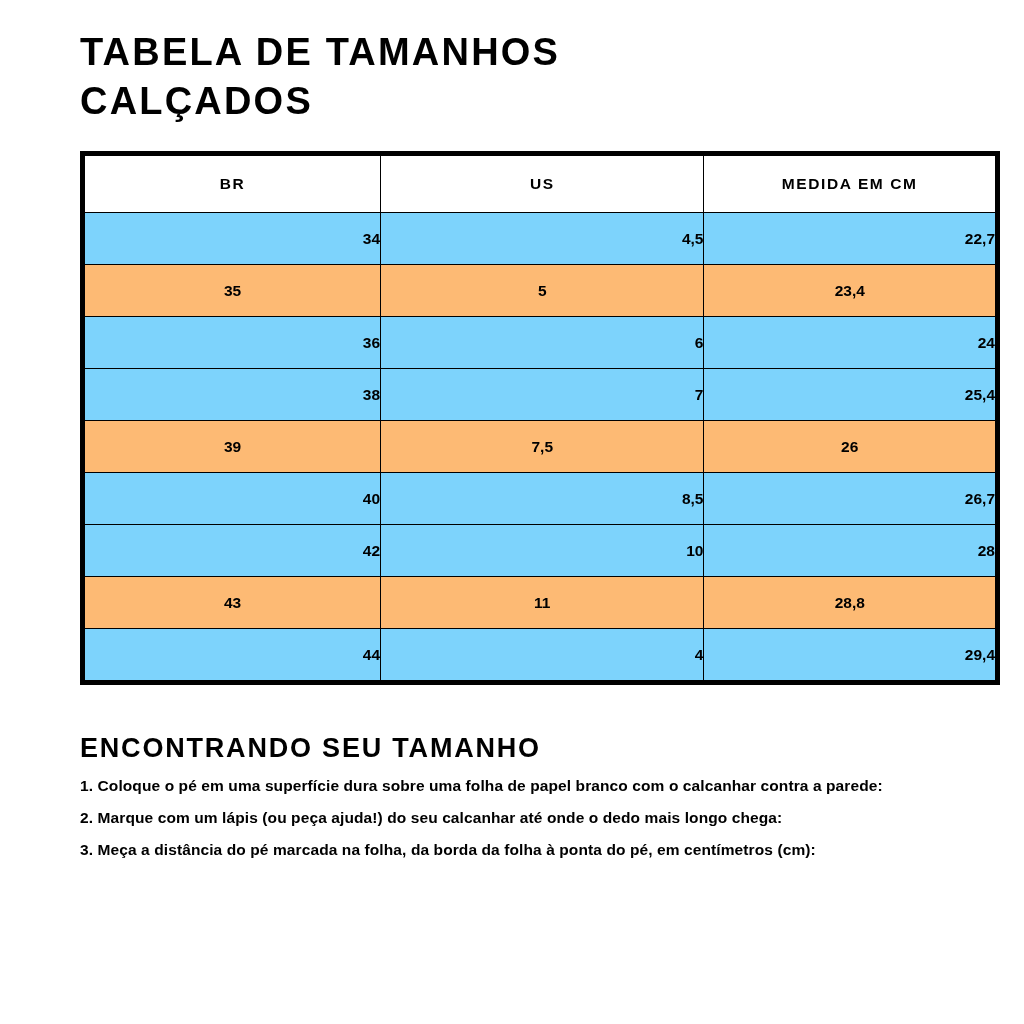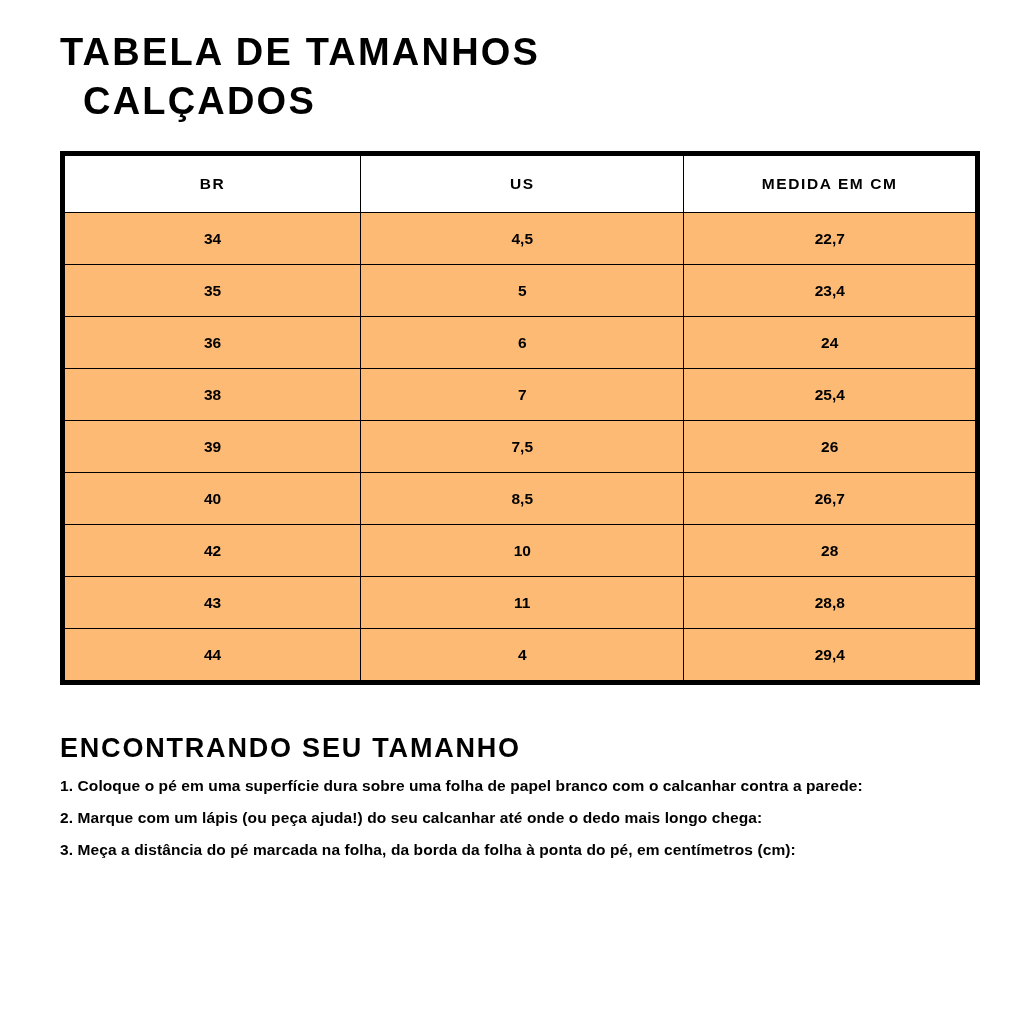--- a/index.html
+++ b/index.html
@@ -12,36 +12,35 @@
     height: 1024px;
     font-family: "Liberation Sans", sans-serif;
     color: #000000;
     overflow: hidden;
   }
   .page {
     position: relative;
     width: 1024px;
     height: 848px;
     box-sizing: border-box;
-    padding: 28px 52px 0 60px;
+    padding: 28px 52px 0 80px;
   }
 
   
   .main-title {
     font-size: 38px;
     font-weight: bold;
     letter-spacing: 2.2px;
     line-height: 1.28;
     margin: 0;
     text-transform: uppercase;
     font-family: "Liberation Sans", sans-serif;
   }
   .main-title .line2 {
     display: block;
-    margin-left: 23px;
   }
 
   
   .table-wrap {
     margin-top: 26px;
     border: 4px solid #000000;
     box-sizing: border-box;
     width: 920px;
   }
   table.size-table {
@@ -60,21 +59,22 @@
     padding: 0;
   }
   table.size-table th {
     letter-spacing: 1.6px;
     height: 56px;
     font-size: 15.5px;
     background: #ffffff;
     text-align: center;
   }
   table.size-table tbody tr.shaded td {
-    background: #fdba74;
+    background: #7dd3fc;
+    text-align: right;
   }
   table.size-table tbody tr.plain td {
     background: #fdba74;
   }
   col.c1 { width: 32.5%; }
   col.c2 { width: 35.5%; }
   col.c3 { width: 32%; }
 
   
   .footer {

